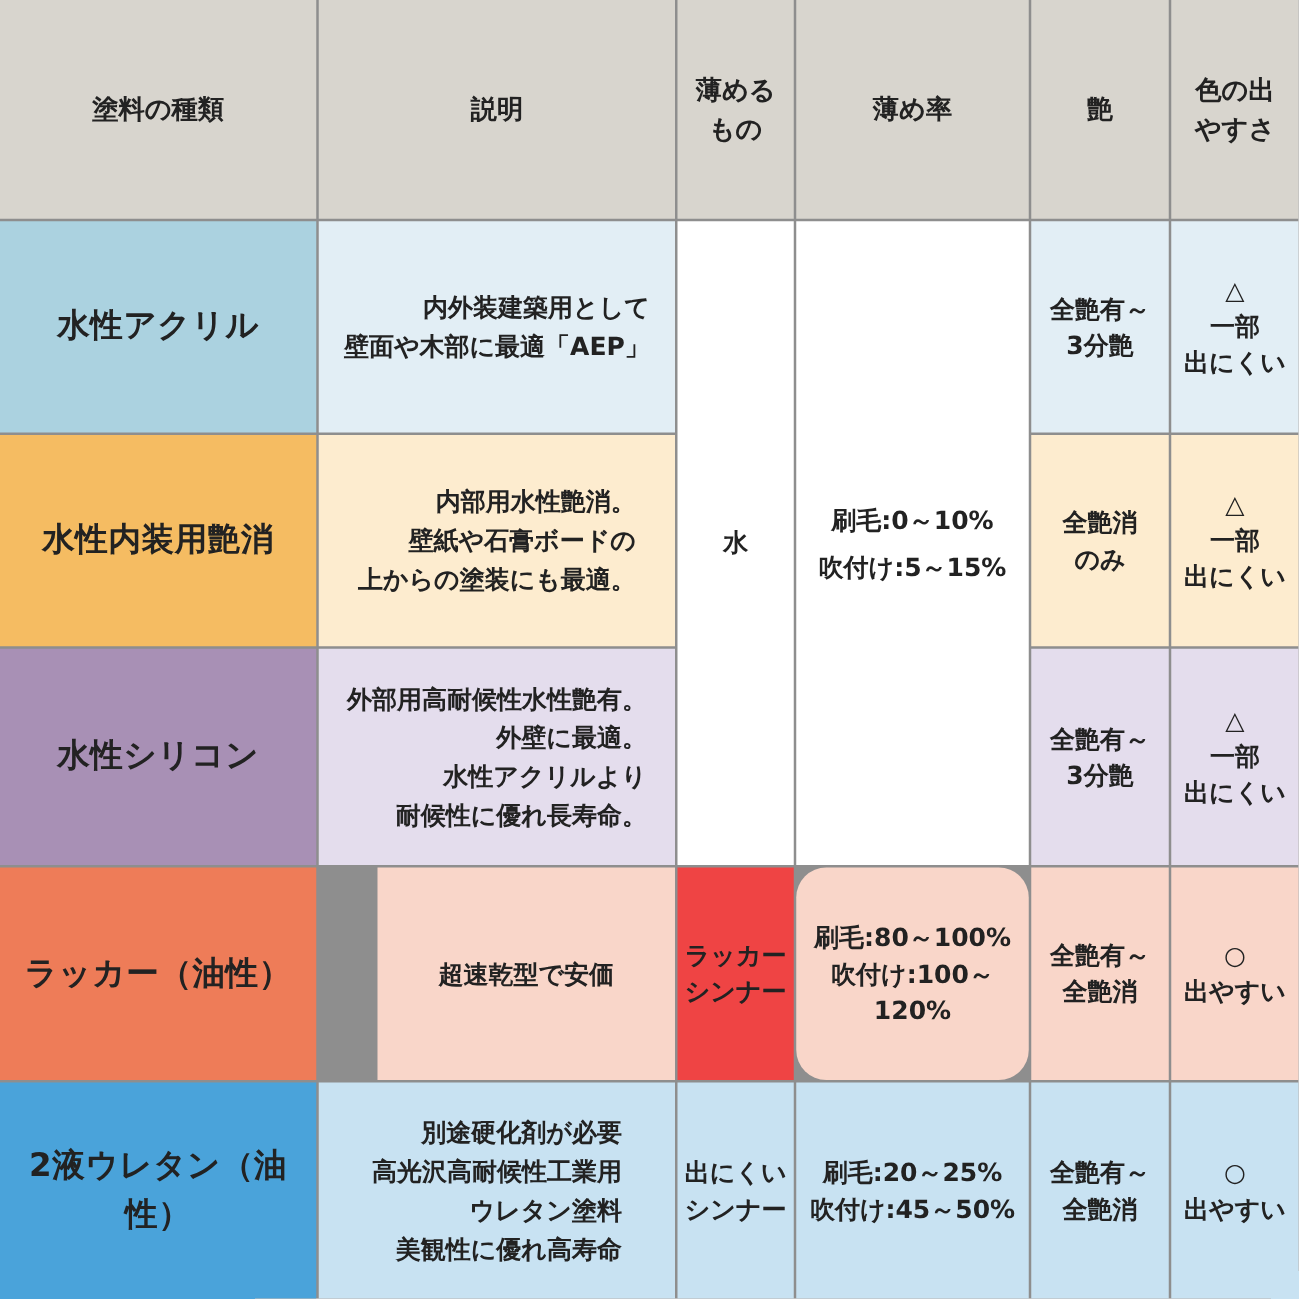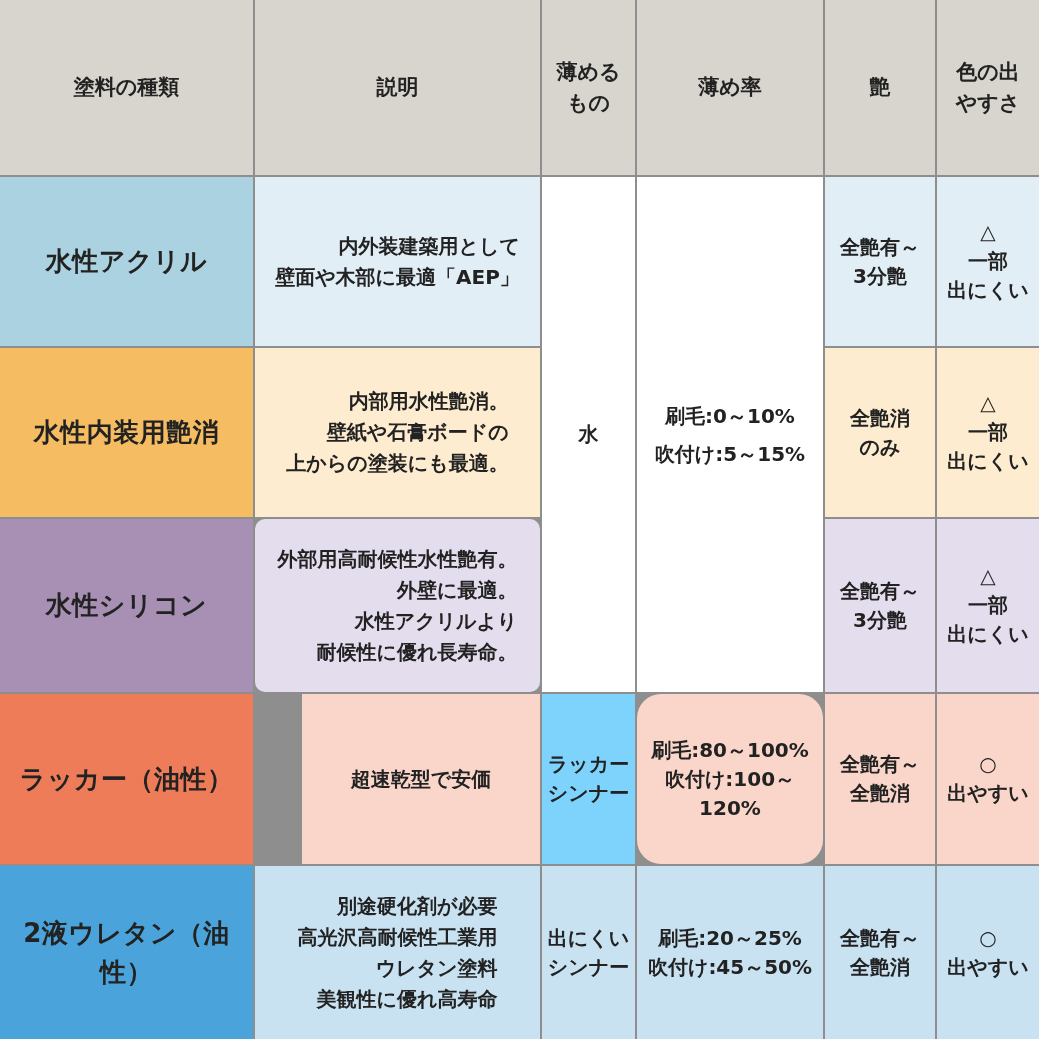--- a/index.html
+++ b/index.html
@@ -69,33 +69,33 @@
   <div class="cell desc-cell" style="grid-area: 3 / 2; background-color: rgb(253, 236, 207);">内部用水性艶消。
 壁紙や石膏ボードの
 上からの塗装にも最適。</div>
   <div class="cell small-cell" style="grid-area: 3 / 5; background-color: rgb(253, 236, 207);">全艶消
 のみ</div>
   <div class="cell small-cell" style="grid-area: 3 / 6; background-color: rgb(253, 236, 207);">△
 一部
 出にくい</div>
 
   <div class="cell name-cell" style="grid-area: 4 / 1; background-color: rgb(168, 144, 181);">水性シリコン</div>
-  <div class="cell desc-cell" style="grid-area: 4 / 2; background-color: rgb(228, 221, 237); border-radius: 10px;">外部用高耐候性水性艶有。
+  <div class="cell desc-cell" style="grid-area: 4 / 2; background-color: rgb(228, 221, 237);">外部用高耐候性水性艶有。
 外壁に最適。
 水性アクリルより
 耐候性に優れ長寿命。</div>
   <div class="cell small-cell" style="grid-area: 4 / 5; background-color: rgb(228, 221, 237);">全艶有～
 3分艶</div>
   <div class="cell small-cell" style="grid-area: 4 / 6; background-color: rgb(228, 221, 237);">△
 一部
 出にくい</div>
 
   <div class="cell name-cell" style="grid-area: 5 / 1; background-color: rgb(238, 124, 88);">ラッカー（油性）</div>
   <div class="cell desc-cell" style="grid-area: 5 / 2; background-color: rgb(249, 214, 201); margin-left: 47px;">超速乾型で安価</div>
-  <div class="cell small-cell" style="grid-area: 5 / 3; background-color: #7dd3fc;">ラッカー
+  <div class="cell small-cell" style="grid-area: 5 / 3; background-color: #ef4444;">ラッカー
 シンナー</div>
   <div class="cell small-cell" style="grid-area: 5 / 4; background-color: rgb(249, 214, 201); border-radius: 24px;">刷毛:80～100%
 吹付け:100～120%</div>
   <div class="cell small-cell" style="grid-area: 5 / 5; background-color: rgb(249, 214, 201);">全艶有～
 全艶消</div>
   <div class="cell small-cell" style="grid-area: 5 / 6; background-color: rgb(249, 214, 201);">○
 出やすい</div>
 
   <div class="cell name-cell" style="grid-area: 6 / 1; background-color: rgb(74, 163, 218);">2液ウレタン（油性）</div>
   <div class="cell desc-cell" style="grid-area: 6 / 2; background-color: rgb(200, 226, 242);">別途硬化剤が必要

